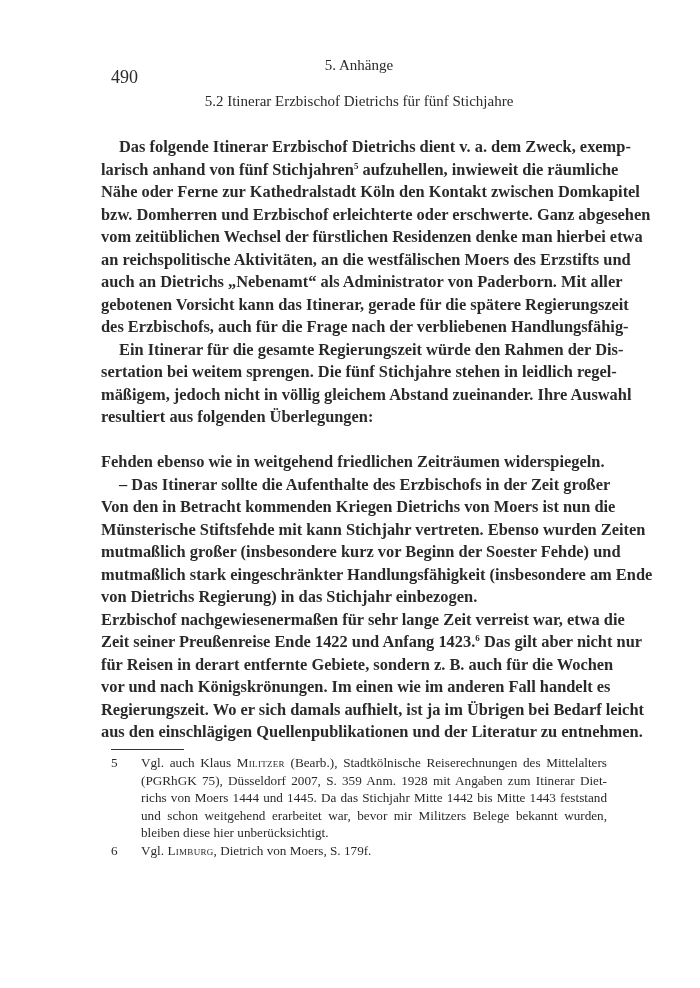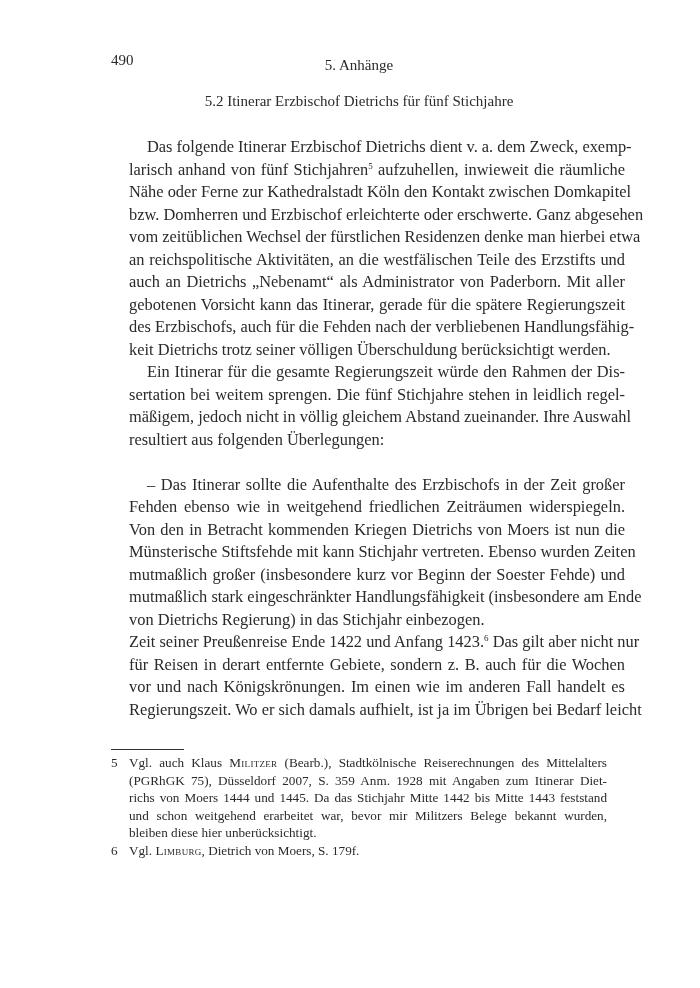--- a/index.html
+++ b/index.html
@@ -1,76 +1,77 @@
 <!DOCTYPE html>
 <html><head>
 <meta charset="utf-8">
 <style>
   html, body { margin:0; padding:0; background:#ffffff; }
   body { width:700px; height:988px; position:relative; overflow:hidden;
          font-family:"Liberation Serif","DejaVu Serif",serif; color:#2a2a2a; }
-  .page-number { position:absolute; left:111px; top:52px; font-size:15px; }
+  .page-number { position:absolute; left:111px; top:67px; font-size:18px; }
   .running-head { position:absolute; left:0; width:718px; text-align:center; top:57px; font-size:15px; }
   .section-title { position:absolute; left:111px; width:496px; text-align:center; top:93px; font-size:15px; }
-  .body-text { position:absolute; left:129px; width:496px; top:136px; font-size:16.4px; line-height:22.5px; }
+  .body-text { position:absolute; left:101px; width:496px; top:136px; font-size:16.4px; line-height:22.5px;font-weight:bold; }
   .line { display:block; white-space:nowrap; text-align:justify; text-align-last:justify; height:22.5px; }
   .line.last { text-align-last:left; }
   .line.indent { padding-left:18px; }
   .gap { display:block; height:22.5px; }
   sup.fn-ref { font-size:9px; vertical-align:6px; line-height:0; }
   .footnote-rule { position:absolute; left:111px; top:749px; width:73px; border-top:1px solid #333; }
   .footnotes { position:absolute; left:111px; width:496px; top:754px; font-size:13.2px; line-height:17.6px; }
   .fn { display:flex; }
   .fn-num { width:18px; flex:none; }
-  .fn-body { flex:1; }
+  .fn-body { flex:1;margin-left:12px; }
   .fn-line { display:block; white-space:nowrap; text-align:justify; text-align-last:justify; }
   .fn-line.last { text-align-last:left; }
   .sc { font-variant:small-caps; letter-spacing:0.3px; }
 </style>
 </head>
 <body>
 
 <div class="page-number">490</div>
 <div class="running-head">5. Anhänge</div>
 <div class="section-title">5.2 Itinerar Erzbischof Dietrichs für fünf Stichjahre</div>
 
 <div class="body-text">
   <div>
     <span class="line indent">Das folgende Itinerar Erzbischof Dietrichs dient v. a. dem Zweck, exemp-</span>
     <span class="line"><span>larisch anhand von fünf Stichjahren</span><sup class="fn-ref">5</sup><span> aufzuhellen, inwieweit die räumliche</span></span>
     <span class="line">Nähe oder Ferne zur Kathedralstadt Köln den Kontakt zwischen Domkapitel</span>
     <span class="line">bzw. Domherren und Erzbischof erleichterte oder erschwerte. Ganz abgesehen</span>
     <span class="line">vom zeitüblichen Wechsel der fürstlichen Residenzen denke man hierbei etwa</span>
-    <span class="line">an reichspolitische Aktivitäten, an die westfälischen Teile des Erzstifts und</span>
+    <span class="line">an reichspolitische Aktivitäten, an die westfälischen Moers des Erzstifts und</span>
     <span class="line">auch an Dietrichs „Nebenamt“ als Administrator von Paderborn. Mit aller</span>
     <span class="line">gebotenen Vorsicht kann das Itinerar, gerade für die spätere Regierungszeit</span>
-    <span class="line">des Erzbischofs, auch für die Fehden nach der verbliebenen Handlungsfähig-</span>
-    <span class="line last">keit Dietrichs trotz seiner völligen Überschuldung berücksichtigt werden.</span>
+    <span class="line">des Erzbischofs, auch für die Frage nach der verbliebenen Handlungsfähig-</span>
   </div>
   <div>
     <span class="line indent">Ein Itinerar für die gesamte Regierungszeit würde den Rahmen der Dis-</span>
     <span class="line">sertation bei weitem sprengen. Die fünf Stichjahre stehen in leidlich regel-</span>
     <span class="line">mäßigem, jedoch nicht in völlig gleichem Abstand zueinander. Ihre Auswahl</span>
     <span class="line last">resultiert aus folgenden Überlegungen:</span>
   </div>
   <span class="gap"></span>
   <div>
+    <span class="line">Fehden ebenso wie in weitgehend friedlichen Zeiträumen widerspiegeln.</span>
     <span class="line indent">– Das Itinerar sollte die Aufenthalte des Erzbischofs in der Zeit großer</span>
-    <span class="line">Fehden ebenso wie in weitgehend friedlichen Zeiträumen widerspiegeln.</span>
     <span class="line">Von den in Betracht kommenden Kriegen Dietrichs von Moers ist nun die</span>
     <span class="line">Münsterische Stiftsfehde mit kann Stichjahr vertreten. Ebenso wurden Zeiten</span>
     <span class="line">mutmaßlich großer (insbesondere kurz vor Beginn der Soester Fehde) und</span>
     <span class="line">mutmaßlich stark eingeschränkter Handlungsfähigkeit (insbesondere am Ende</span>
     <span class="line last">von Dietrichs Regierung) in das Stichjahr einbezogen.</span>
   </div>
   <div>
+    <span class="line">Erzbischof nachgewiesenermaßen für sehr lange Zeit verreist war, etwa die</span>
     <span class="line"><span>Zeit seiner Preußenreise Ende 1422 und Anfang 1423.</span><sup class="fn-ref">6</sup><span> Das gilt aber nicht nur</span></span>
     <span class="line">für Reisen in derart entfernte Gebiete, sondern z. B. auch für die Wochen</span>
     <span class="line">vor und nach Königskrönungen. Im einen wie im anderen Fall handelt es</span>
     <span class="line">Regierungszeit. Wo er sich damals aufhielt, ist ja im Übrigen bei Bedarf leicht</span>
+    <span class="line last">aus den einschlägigen Quellenpublikationen und der Literatur zu entnehmen.</span>
   </div>
 </div>
 
 <div class="footnote-rule"></div>
 
 <div class="footnotes">
   <div class="fn">
     <span class="fn-num">5</span>
     <div class="fn-body">
       <span class="fn-line"><span>Vgl. auch Klaus </span><span class="sc">Militzer</span><span> (Bearb.), Stadtkölnische Reiserechnungen des Mittelalters</span></span>

